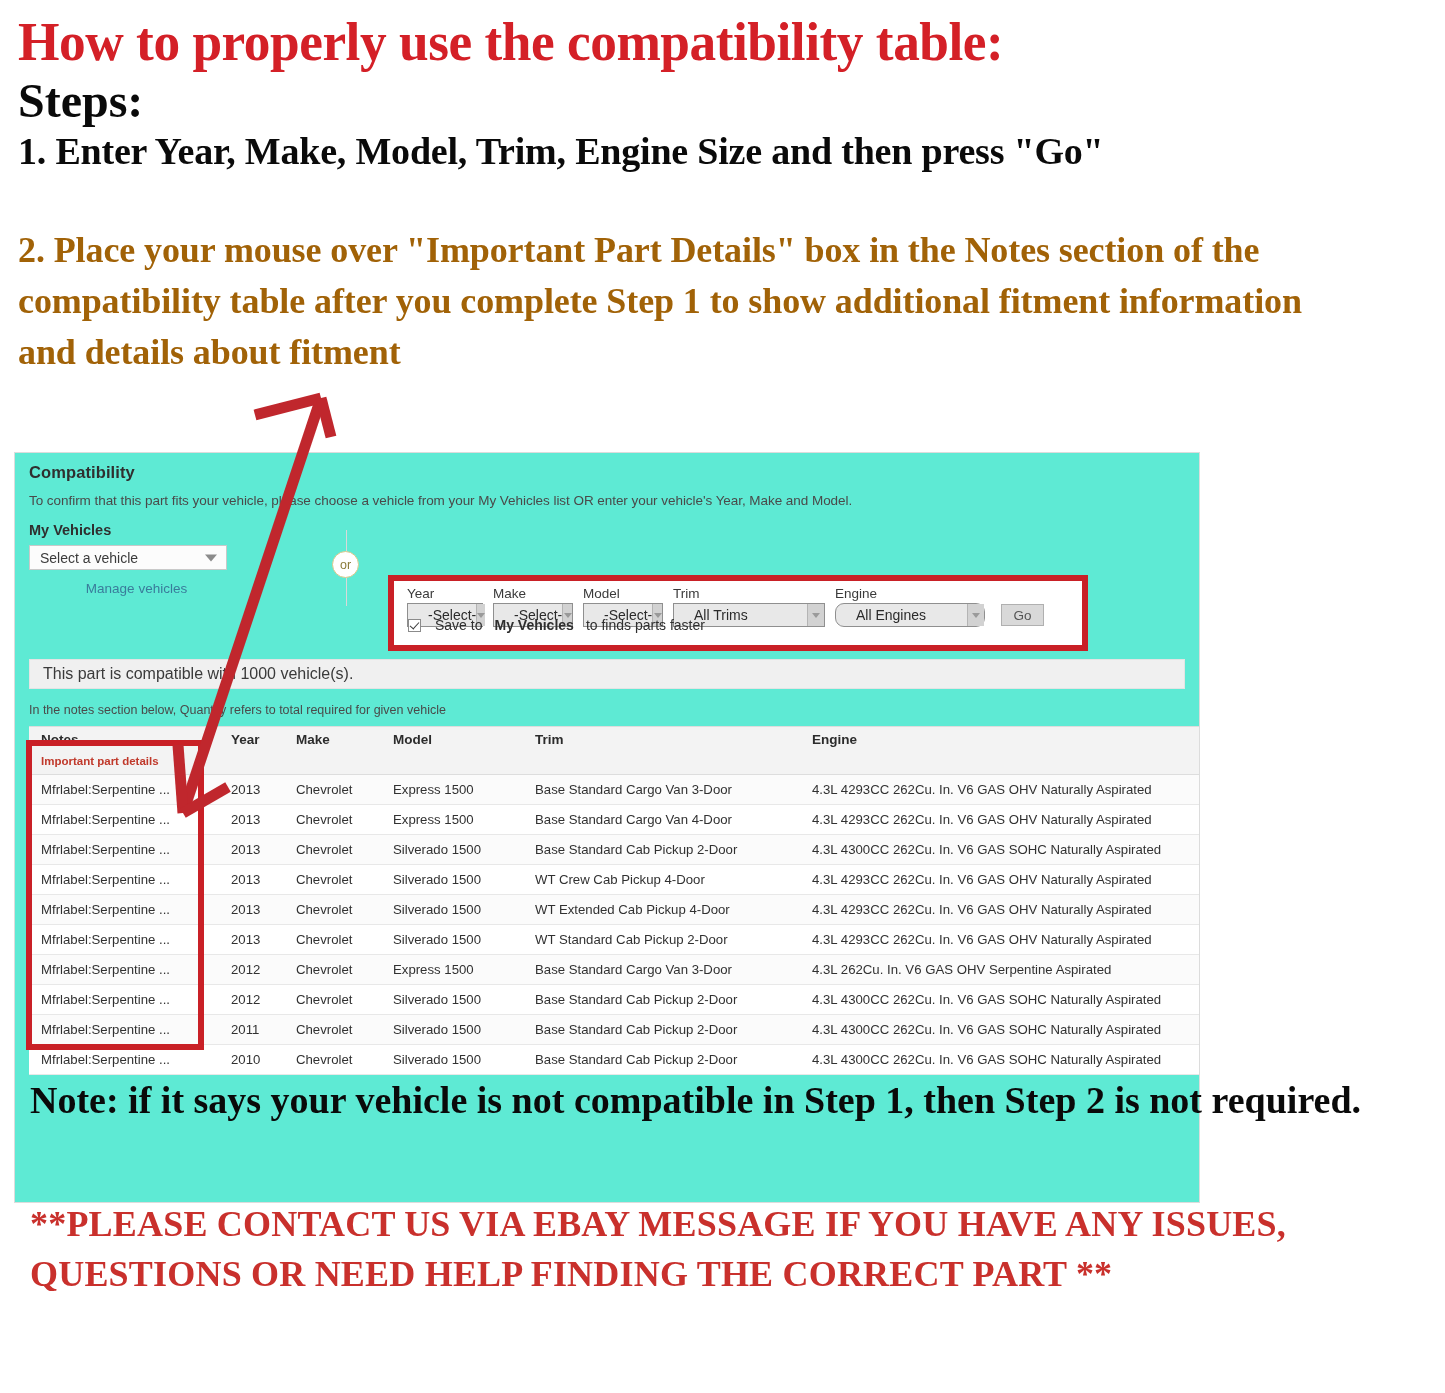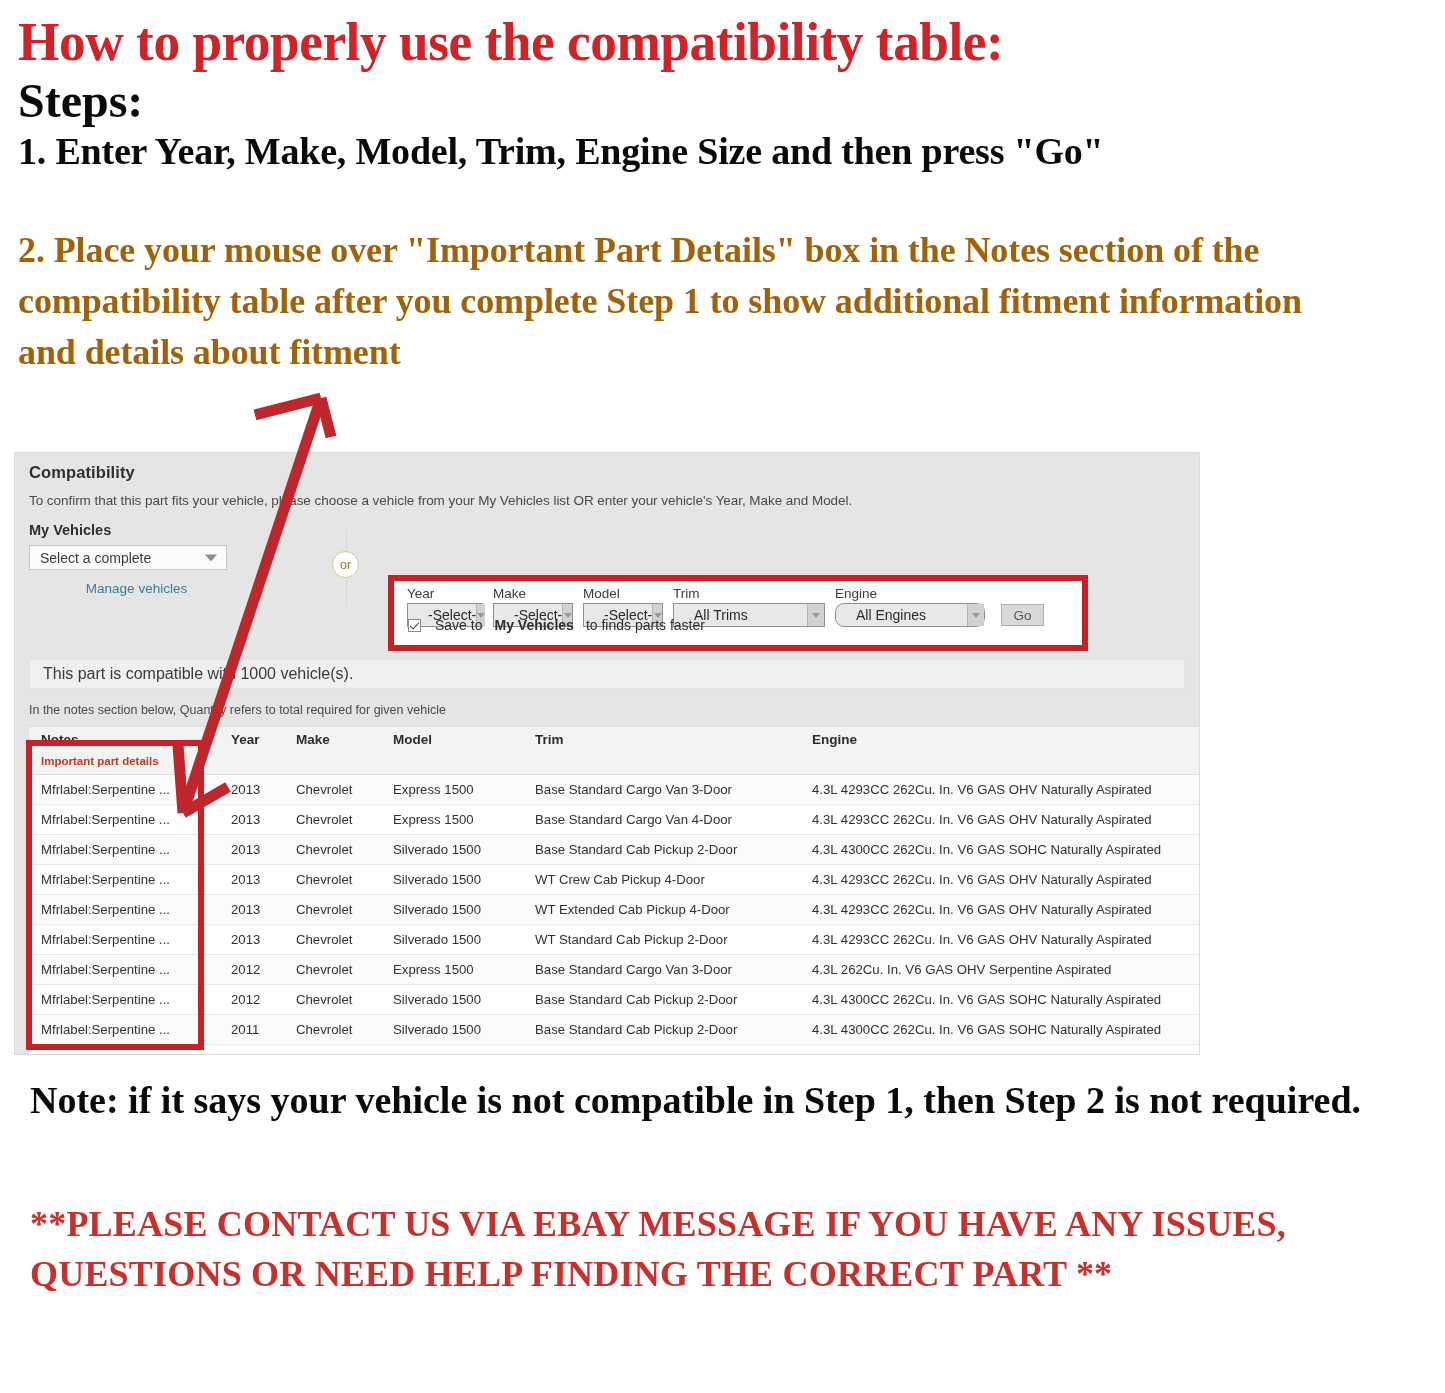--- a/index.html
+++ b/index.html
@@ -65,22 +65,22 @@
     margin: 52px 0 0 0;
     width: 1330px;
   }
 
   
   .panel {
     position: absolute;
     left: 14px;
     top: 452px;
     width: 1186px;
-    height: 603px;
-    background: #e5e5e5;
+    height: 751px;
+    background: #5eead4;
     border: 1px solid #dcdcdc;
     box-sizing: border-box;
     overflow: hidden;
   }
   .panel-inner {
     position: absolute;
     left: 14px;
     top: 10px;
     right: 8px;
   }
@@ -416,21 +416,21 @@
   <div class="panel-inner">
 
     <div class="panel-title">Compatibility</div>
     <div class="panel-sub">To confirm that this part fits your vehicle, please choose a vehicle from your My Vehicles list OR enter your vehicle's Year, Make and Model.</div>
 
     <div class="chooser">
 
       <div class="my-vehicles-col">
         <div class="mv-label">My Vehicles</div>
         <div class="mv-select">
-          <span>Select a complete</span>
+          <span>Select a vehicle</span>
           <span class="caret"></span>
         </div>
         <span class="link">Manage vehicles</span>
       </div>
 
       <div class="or-badge">
         <div class="or-line"></div>
         <div class="or-circle">or</div>
       </div>
 

